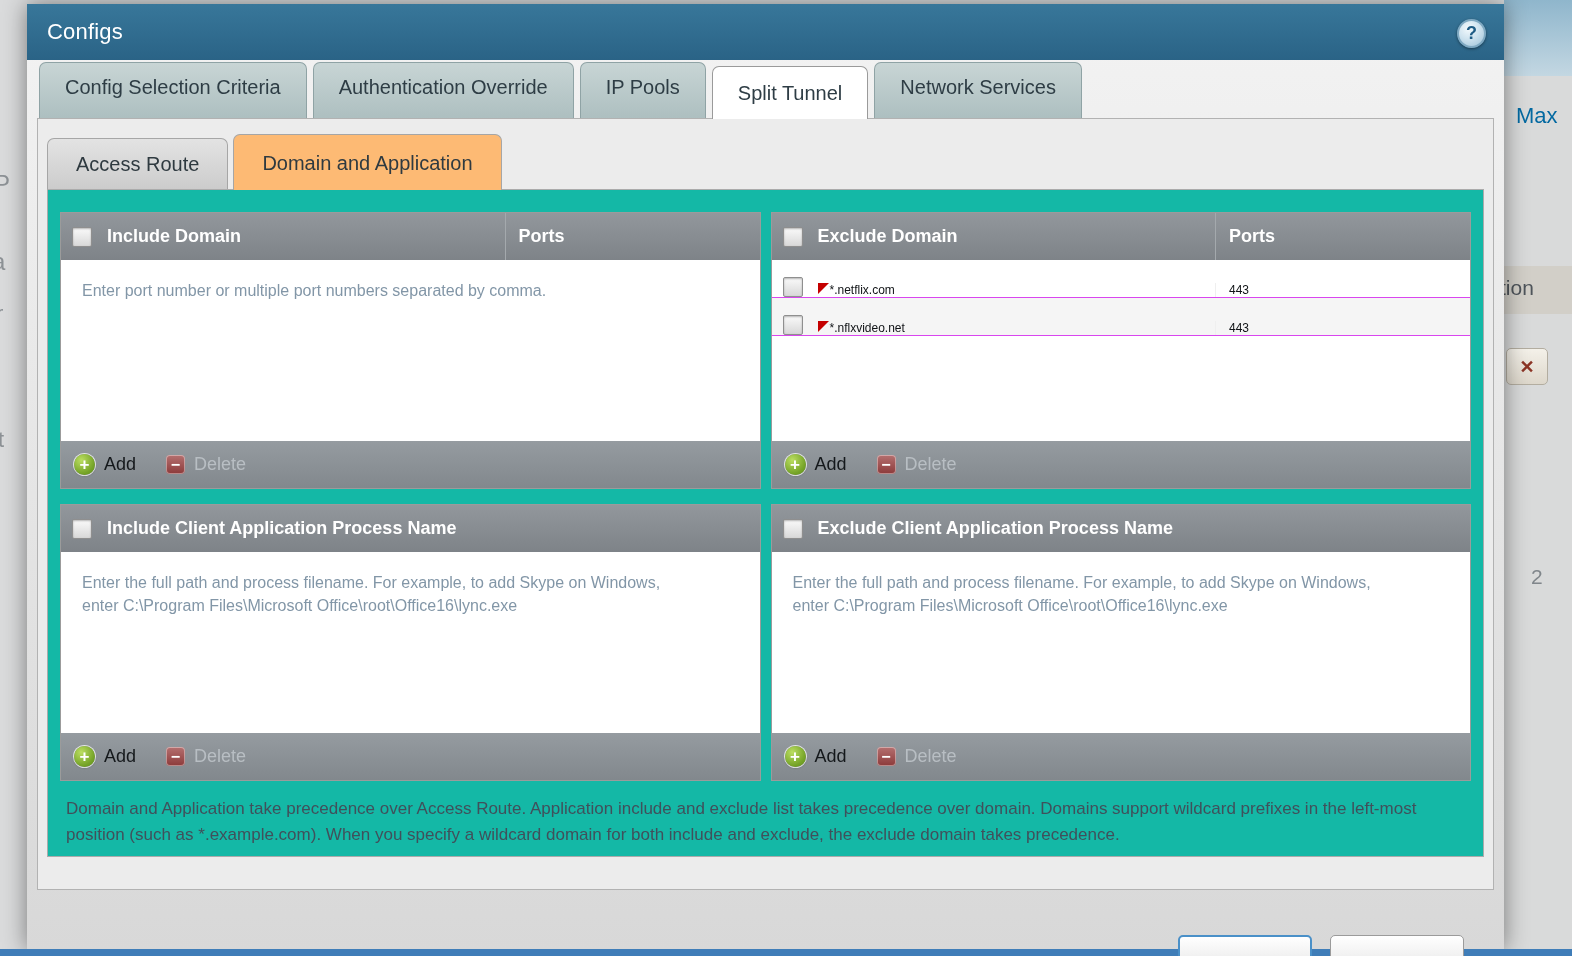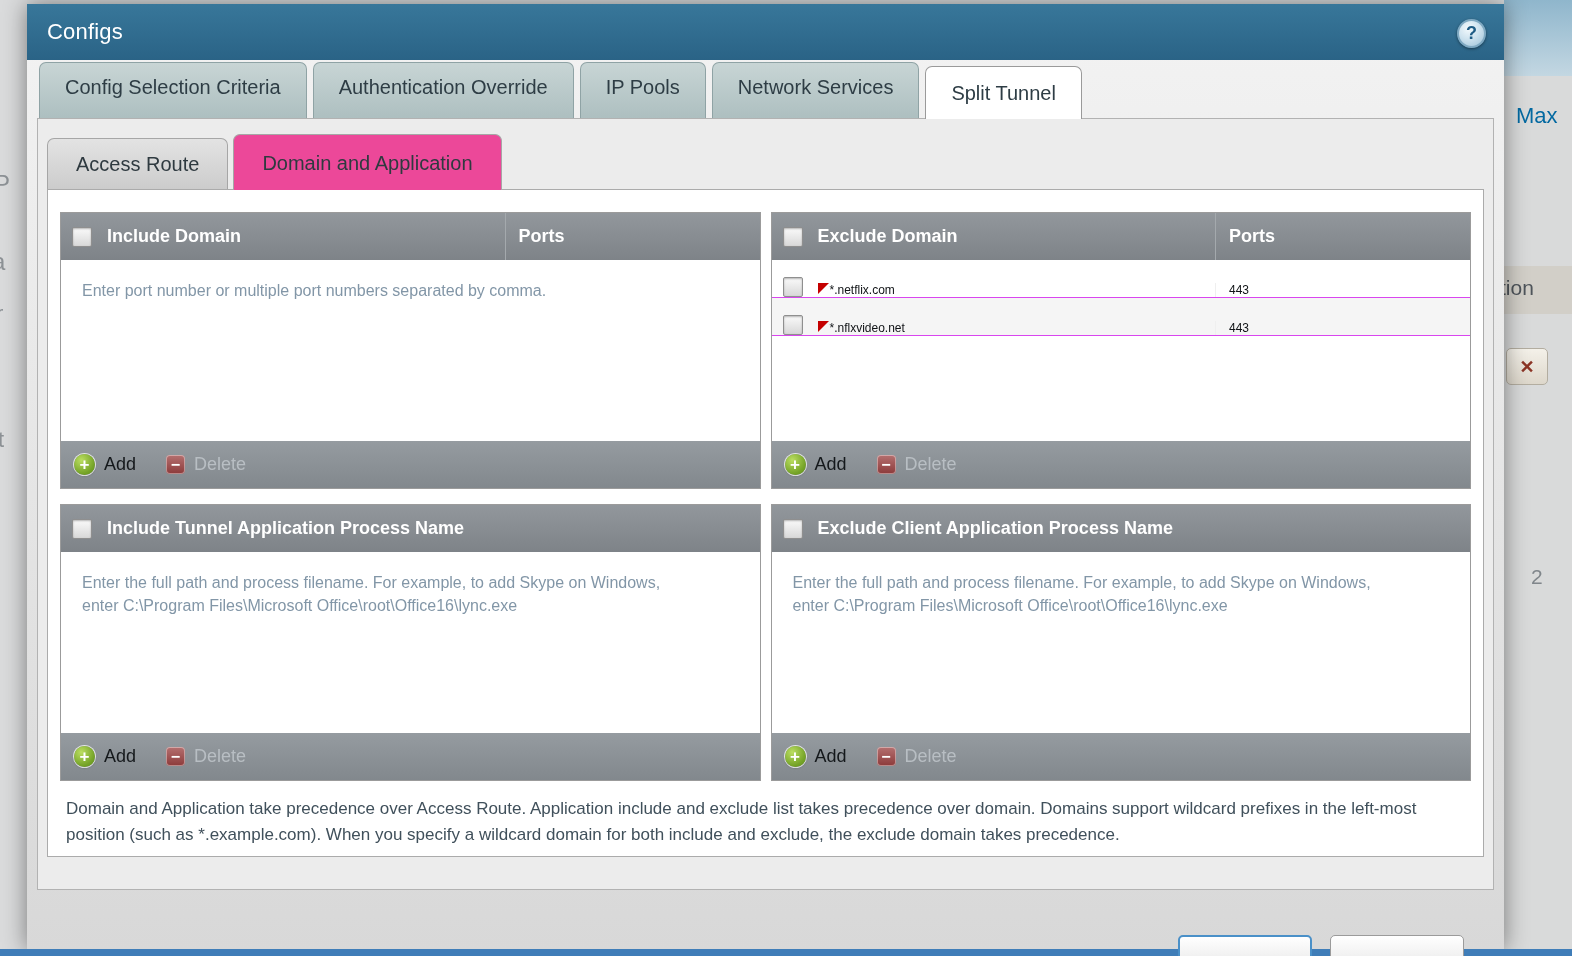--- a/index.html
+++ b/index.html
@@ -62,24 +62,24 @@
     margin:0 10px; border:1px solid #b2b2b2; background:#ececec; height:772px; position:relative;
   }
 
   
   .subtabs { display:flex; align-items:flex-end; padding-left:9px; height:70px; position:relative; z-index:2; }
   .subtab {
     margin-right:5px; padding:0 28px; height:51px; line-height:51px; font-size:20px; color:#2f3a40;
     background:linear-gradient(#e3e3e3,#cccccc); border:1px solid #a6a6a6; border-bottom:none;
     border-radius:7px 7px 0 0; white-space:nowrap;
   }
-  .subtab.active { background:#ec4899; height:56px; line-height:56px; margin-bottom:-1px; position:relative; z-index:3; }
+  .subtab.active { background:#fdba74; height:56px; line-height:56px; margin-bottom:-1px; position:relative; z-index:3; }
 
   .panel {
-    margin:0 9px; background:#ffffff; border:1px solid #ababab; height:668px; position:relative;
+    margin:0 9px; background:#14b8a6; border:1px solid #ababab; height:668px; position:relative;
     padding:22px 12px 16px 12px;
   }
   .grid { display:grid; grid-template-columns:1fr 1fr; column-gap:10px; row-gap:15px; }
 
   
   .tbox { border:1px solid #9b9b9b; height:277px; display:flex; flex-direction:column; background:#fff; }
   .thead {
     flex:0 0 47px; background:linear-gradient(#92979c,#7e8388);
     display:flex; align-items:stretch; color:#ffffff; font-size:18px; font-weight:bold;
   }
@@ -153,22 +153,22 @@
 
   <div class="titlebar">
     <span class="title">Configs</span>
     <div class="help">?</div>
   </div>
 
   <div class="tabs">
     <div class="tab">Config Selection Criteria</div>
     <div class="tab">Authentication Override</div>
     <div class="tab">IP Pools</div>
+    <div class="tab active">Split Tunnel</div>
     <div class="tab">Network Services</div>
-    <div class="tab active">Split Tunnel</div>
   </div>
 
   <div class="content">
 
     <div class="subtabs">
       <div class="subtab">Access Route</div>
       <div class="subtab active">Domain and Application</div>
     </div>
 
     <div class="panel">
@@ -237,21 +237,21 @@
               <span>Delete</span>
             </div>
           </div>
         </div>
 
         <div class="tbox">
           <div class="thead">
             <span class="chk-col">
               <span class="cb"></span>
             </span>
-            <span class="col-main">Include Tunnel Application Process Name</span>
+            <span class="col-main">Include Client Application Process Name</span>
           </div>
           <div class="tbody">
             <div class="placeholder app">Enter the full path and process filename. For example, to add Skype on Windows, enter C:\Program Files\Microsoft Office\root\Office16\lync.exe</div>
           </div>
           <div class="tfoot">
             <div class="btn-add">
               <span class="icon-add">+</span>
               <span>Add</span>
             </div>
             <div class="btn-delete">

